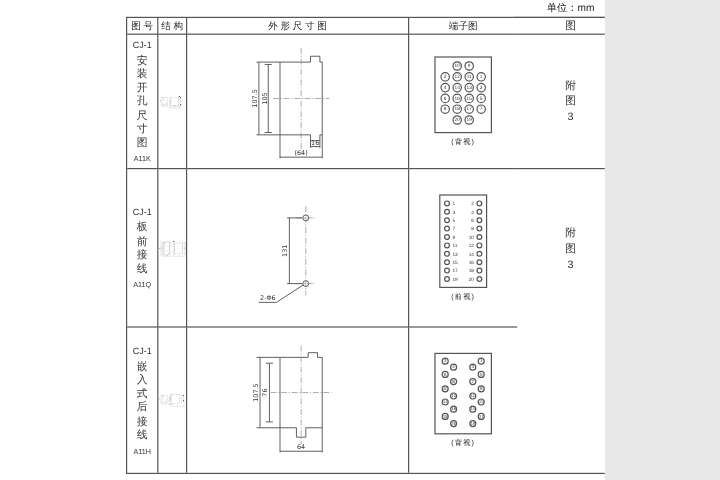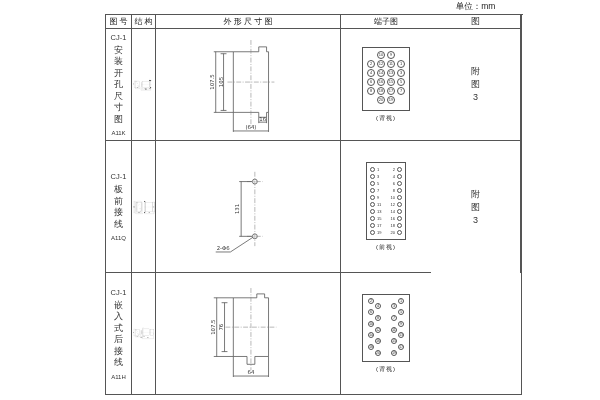--- a/index.html
+++ b/index.html
@@ -1,16 +1,16 @@
 <!DOCTYPE html>
 <html><head>
 <meta charset="utf-8">
 <style>
   html,body{margin:0;padding:0;background:#e8e8e8;}
-  .page{position:relative;width:600px;height:400px;background:#ffffff;
+  .page{position:relative;width:504px;height:400px;background:#ffffff;
         font-family:"Liberation Sans","DejaVu Sans",sans-serif;color:#333;overflow:hidden;}
   .unit{position:absolute;left:428px;top:1px;width:95px;font-size:8.5px;text-align:center;
         border-bottom:1px solid #555;padding-bottom:1px;color:#222;}
   .tbl{position:absolute;left:105px;top:14px;width:415px;height:379px;border:1px solid #555;
        display:grid;grid-template-columns:26px 24px 185px 90px 90px;grid-template-rows:14px 112px 132px 121px;
        background:#fff;}
   .cell{border-right:1px solid #555;border-bottom:1px solid #555;display:flex;
         align-items:center;justify-content:center;overflow:hidden;}
   .c-last{border-right:none;}
   .r-last{border-bottom:none;}

